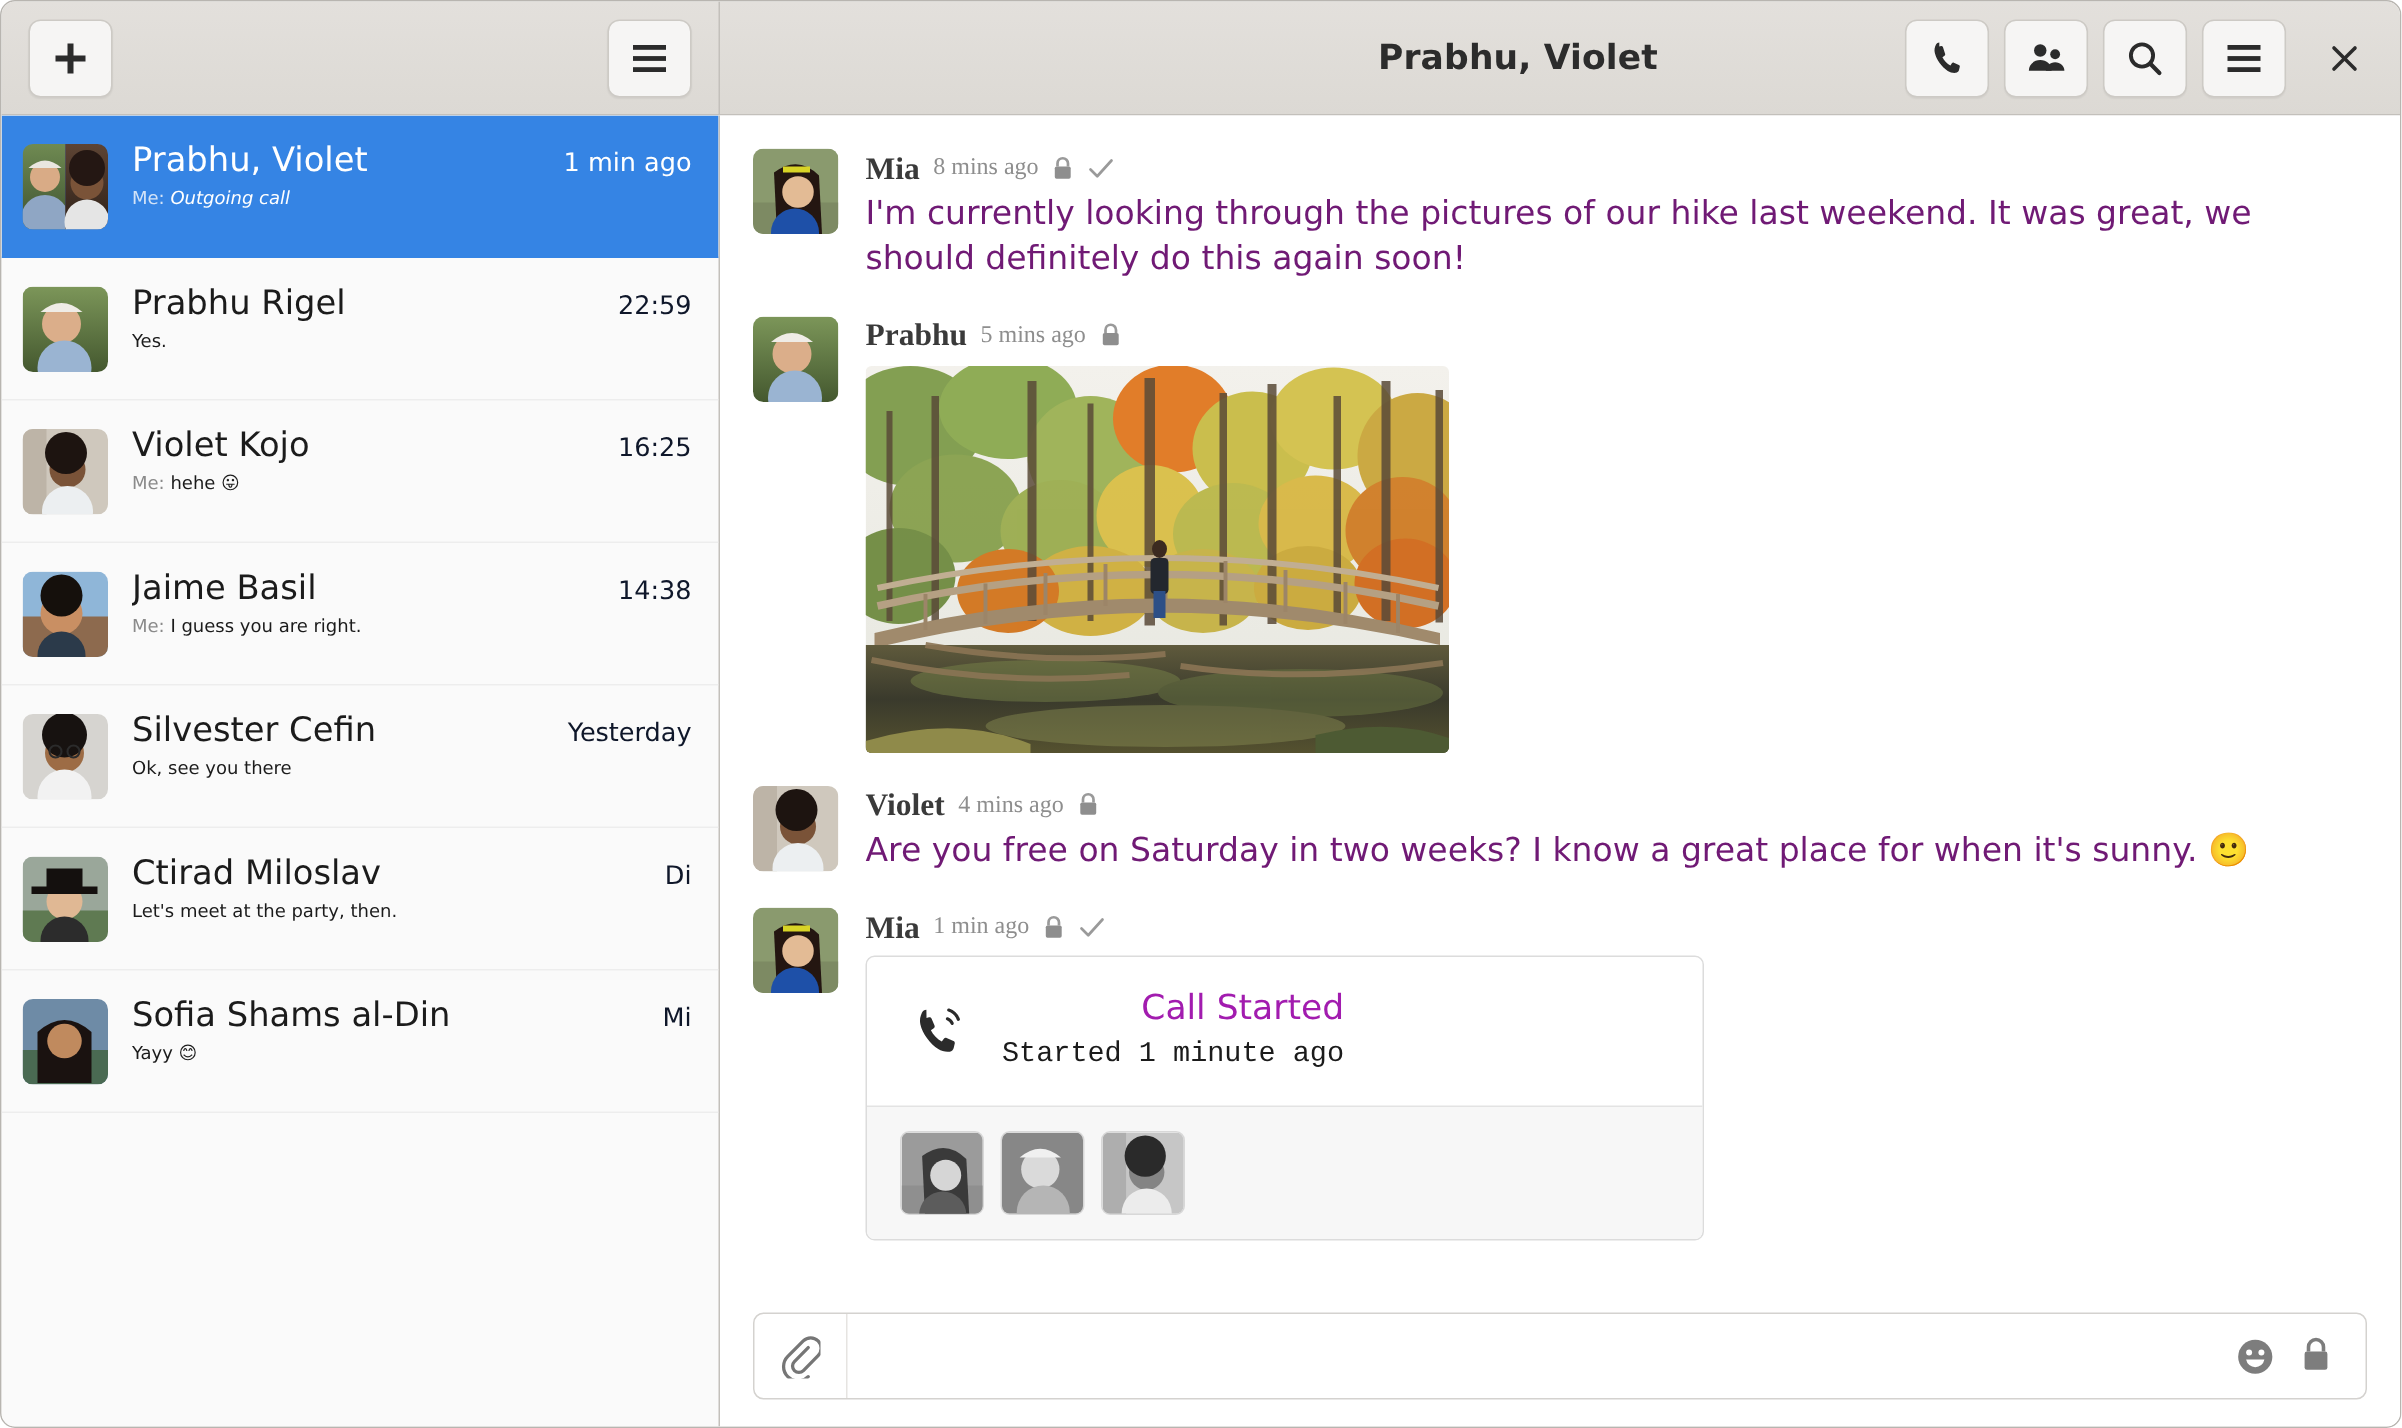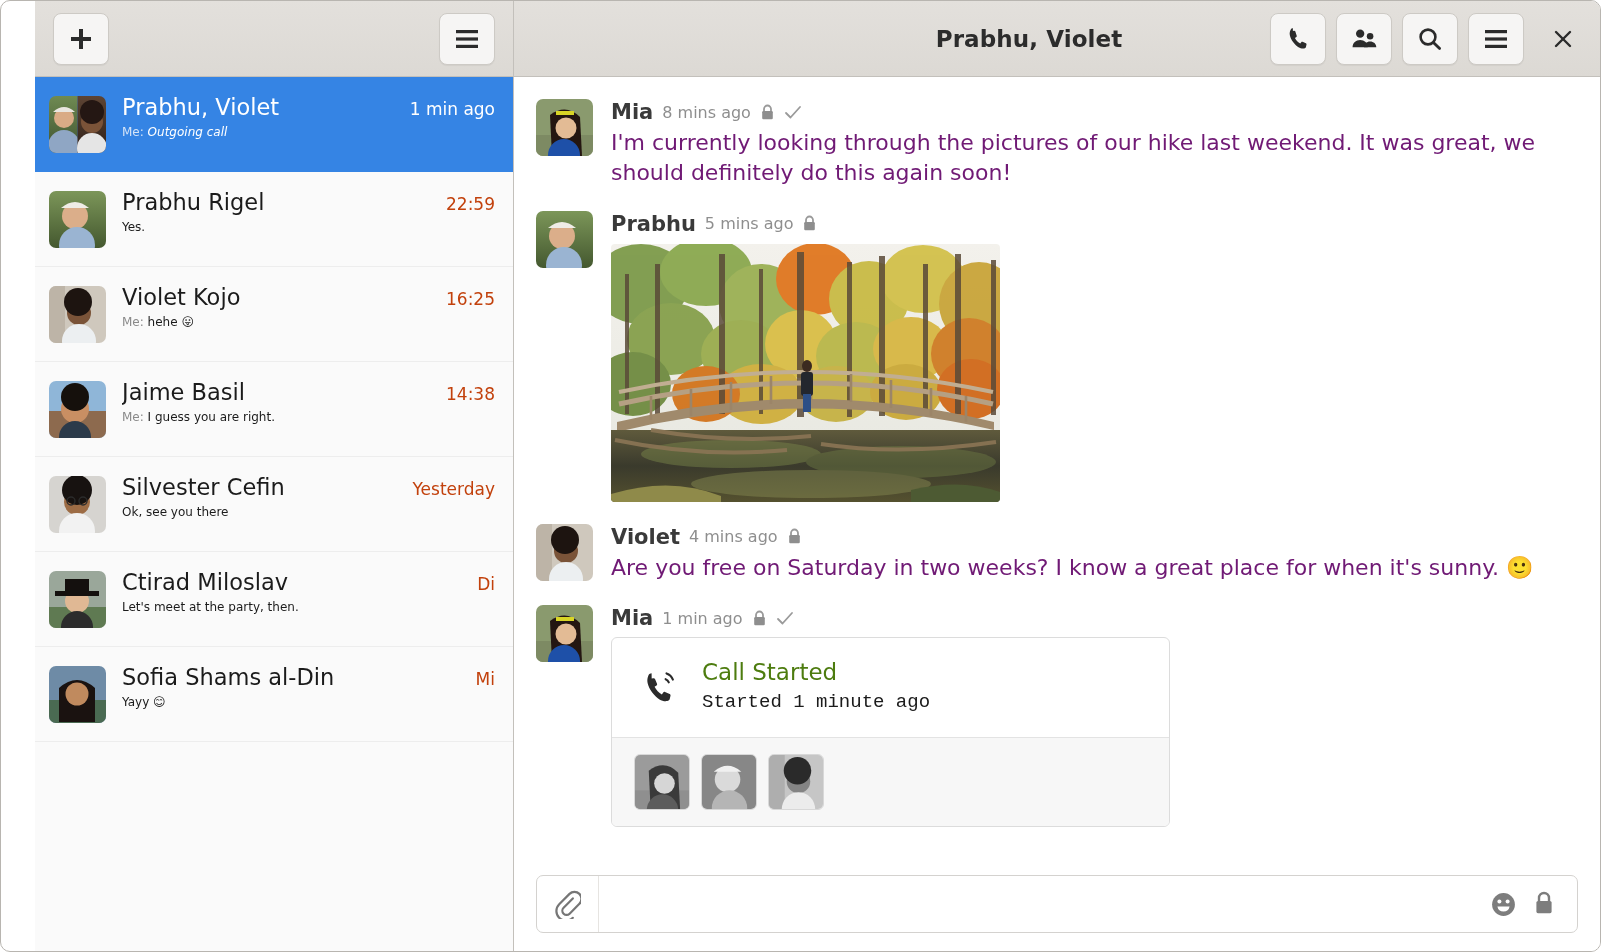--- a/index.html
+++ b/index.html
@@ -5,21 +5,21 @@
   * { box-sizing: border-box; margin: 0; padding: 0; }
   html, body {
     width: 1601px; height: 952px;
     font-family: "DejaVu Sans", "Liberation Sans", sans-serif;
     background: #ffffff; overflow: hidden;
   }
   .window {
     width: 1601px; height: 952px;
     display: flex; flex-direction: column;
     border: 1px solid #b8b5b0; border-radius: 10px;
-    overflow: hidden; background: #ffffff; padding-left: 34px;
+    overflow: hidden; background: #ffffff;
   }
 
   
   .headerbar {
     height: 76px; flex: 0 0 76px;
     display: flex; align-items: stretch;
     background: linear-gradient(to bottom, #e3e0dc, #dcd9d4);
     border-bottom: 1px solid #c3c0bb;
   }
   .hb-left {
@@ -84,21 +84,21 @@
   .conv-av svg { display: block; width: 57px; height: 57px; }
   .conv-main { flex: 1 1 auto; min-width: 0; }
   .conv-row1 {
     display: flex; align-items: baseline; justify-content: space-between; gap: 10px;
   }
   .conv-name {
     font-size: 22.5px; color: #1b1b1b;
     white-space: nowrap; overflow: hidden; text-overflow: ellipsis;
   }
   .conv-time {
-    font-size: 17px; color: #c2410c; white-space: nowrap; flex: 0 0 auto;
+    font-size: 17px; color: #0f172a; white-space: nowrap; flex: 0 0 auto;
   }
   .conv-sub {
     margin-top: 5px; font-size: 12px; color: #1b1b1b;
     white-space: nowrap; overflow: hidden; text-overflow: ellipsis;
   }
   .conv-sub .me { color: #8a8a8a; }
   .conv-sub .italic { font-style: italic; }
   .conv.selected .conv-name,
   .conv.selected .conv-time,
   .conv.selected .conv-sub { color: #ffffff; }
@@ -113,21 +113,21 @@
     flex: 1 1 auto; overflow: hidden;
     padding: 22px 24px 8px 22px;
   }
   .msg { display: flex; gap: 18px; margin-bottom: 22px; }
   .msg-av {
     width: 57px; height: 57px; flex: 0 0 57px;
     border-radius: 7px; overflow: hidden;
   }
   .msg-av svg { display: block; width: 57px; height: 57px; }
   .msg-body { flex: 1 1 auto; min-width: 0; }
-  .msg-head { display: flex; align-items: center; gap: 9px; height: 26px; }
+  .msg-head { display: flex; align-items: center; gap: 9px; height: 26px; font-family: Liberation Serif, serif; }
   .msg-author { font-size: 21px; font-weight: bold; color: #3a3a3a; }
   .msg-time { font-size: 16px; color: #8e8e8e; }
   .msg-text {
     margin-top: 3px;
     font-size: 22px; line-height: 1.38; color: #701a75;
   }
 
   .photo {
     margin-top: 7px;
     width: 389px; height: 258px;
@@ -142,21 +142,21 @@
     width: 559px;
     border: 1px solid #dcdcdc; border-radius: 6px;
     overflow: hidden; background: #ffffff;
   }
   .callcard-top {
     display: flex; align-items: center; gap: 22px;
     padding: 20px 26px 22px 30px;
     border-bottom: 1px solid #e3e3e3;
   }
   .callcard-txt { line-height: 1.25; }
-  .callcard-title { font-size: 23px; color: #4d7c0f; }
+  .callcard-title { font-size: 23px; color: #a21caf; text-align: right; }
   .callcard-sub { font-size: 19px; color: #1b1b1b; margin-top: 4px; font-family: Liberation Mono, monospace; }
   .callcard-bottom {
     background: #f7f7f7; padding: 16px 22px;
     display: flex; gap: 11px;
   }
   .part-av {
     width: 56px; height: 56px; border-radius: 6px; overflow: hidden;
     border: 1px solid #d8d8d8;
   }
   .part-av svg { display: block; width: 56px; height: 56px; }

